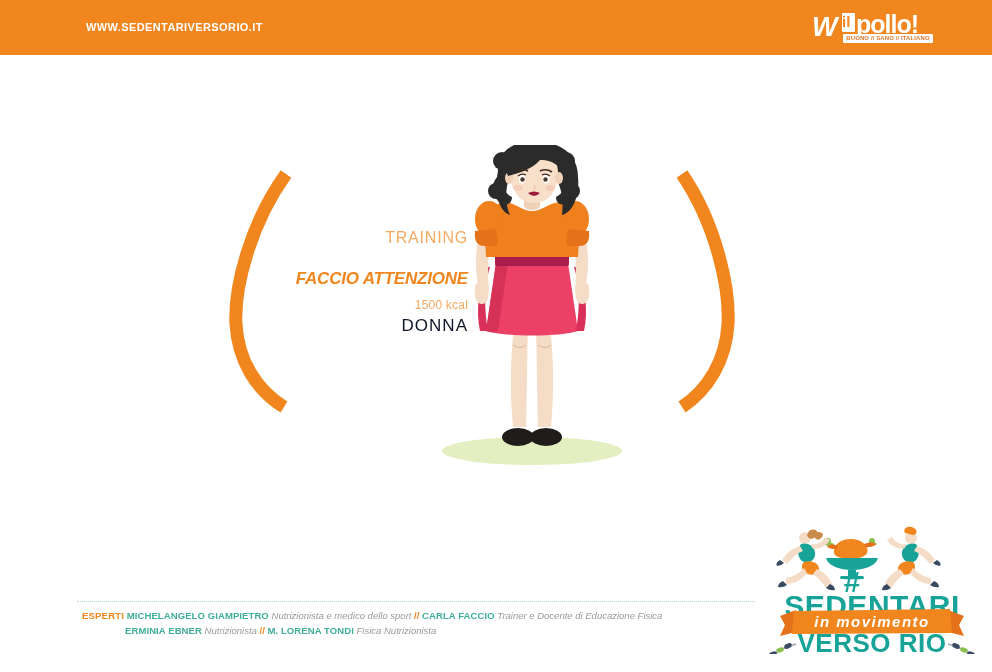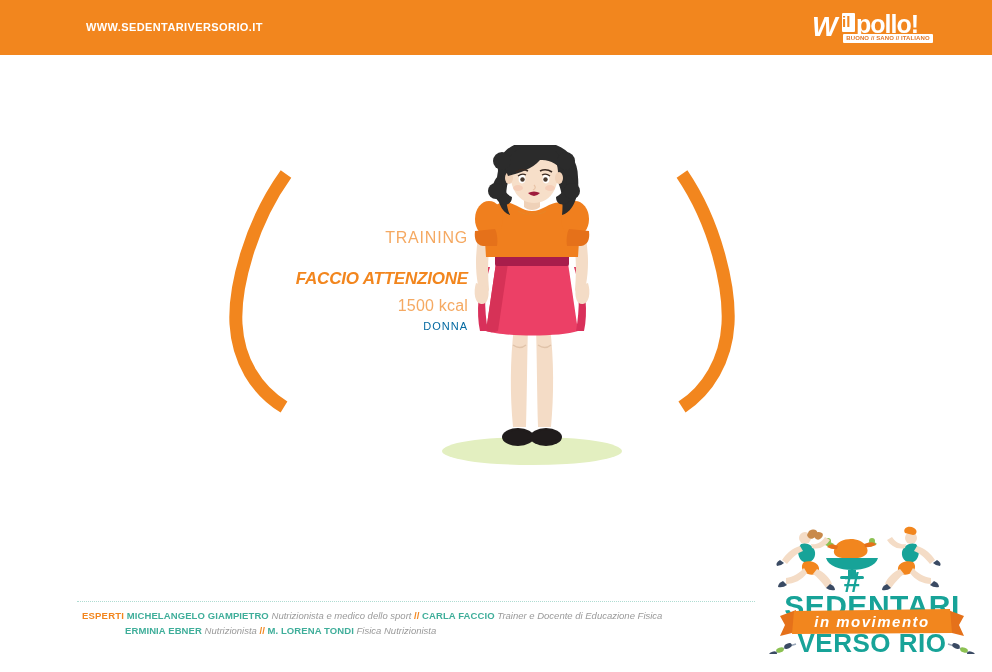--- a/index.html
+++ b/index.html
@@ -97,29 +97,29 @@
   }
   #label-headline {
     font-size: 17px; font-weight: bold;
     color: #F2861E;
     letter-spacing: -0.2px;
     line-height: 30px;
     margin-top: 16px;
     font-style: italic;
   }
   #label-kcal {
-    font-size: 16px; font-weight: normal;
+    font-size: 12px; font-weight: normal;
     color: #F5A962;
     letter-spacing: 0.2px;
     line-height: 21px;
     margin-top: 1px;
   }
   #label-gender {
-    font-size: 11px; font-weight: normal;
-    color: #0369a1;
+    font-size: 17px; font-weight: normal;
+    color: #0f172a;
     letter-spacing: 1px;
     line-height: 20px;
   }
 
   
   #character { position: absolute; left: 440px; top: 145px; }
 
   
   #footer-divider {
     position: absolute; left: 77px; top: 601px;

